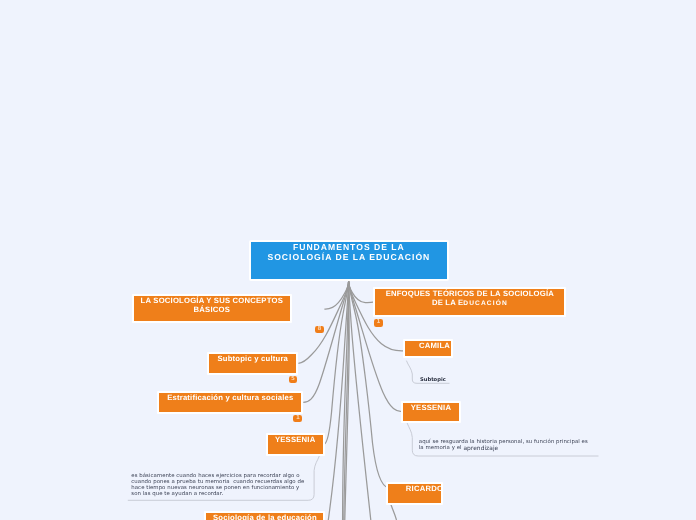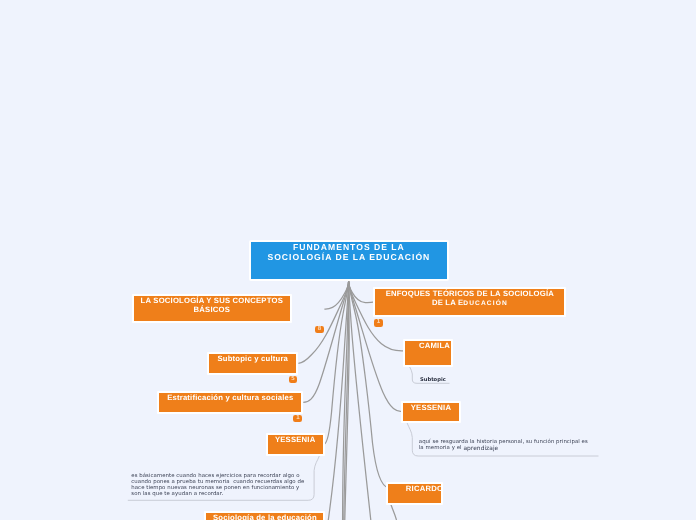--- a/index.html
+++ b/index.html
@@ -99,21 +99,21 @@
     <span>5</span>
   </div>
 
   <div class="node topic" style="left:157.3px;top:391.4px;width:146.1px;height:22.5px;">
     <span>Estratificación y cultura sociales</span>
   </div>
   <div class="badge" style="left:293.4px;top:414.6px;width:8.9px;height:7.8px;">
     <span>1</span>
   </div>
 
-  <div class="node topic" style="left:403.2px;top:339.1px;width:49.6px;height:28px;padding-left:13px;">
+  <div class="node topic" style="left:403.2px;top:339.1px;width:49.6px;height:19px;padding-left:13px;">
     <span>CAMILA</span>
   </div>
 
   <div class="node topic" style="left:265.6px;top:433.1px;width:59.2px;height:22.5px;">
     <span>YESSENIA</span>
   </div>
 
   <div class="node topic" style="left:401.4px;top:400.5px;width:59.2px;height:22.7px;">
     <span>YESSENIA</span>
   </div>

